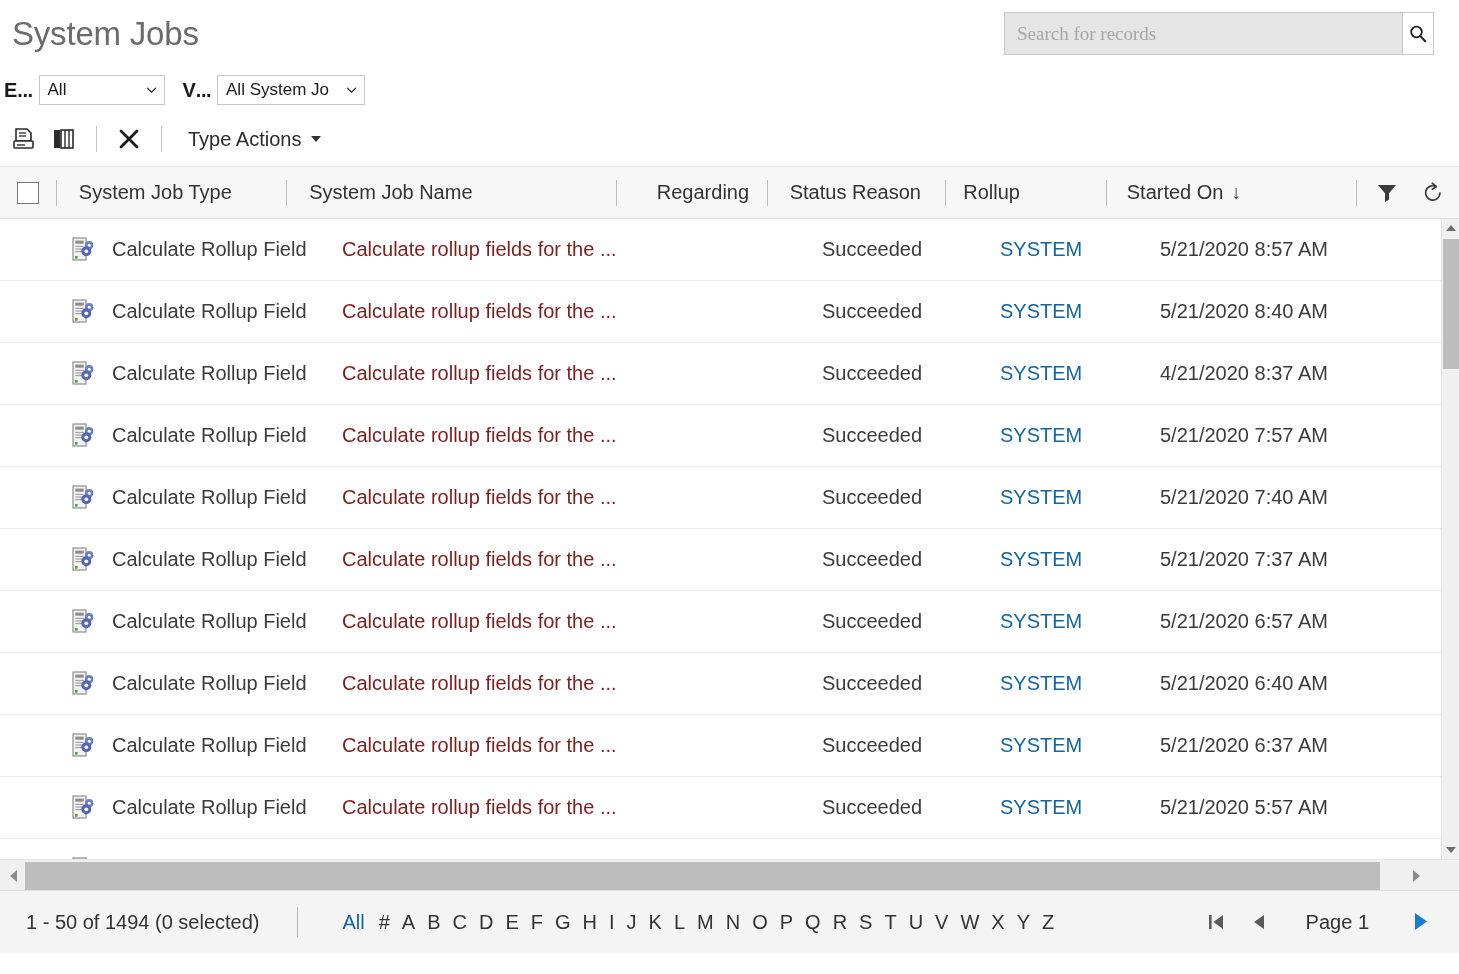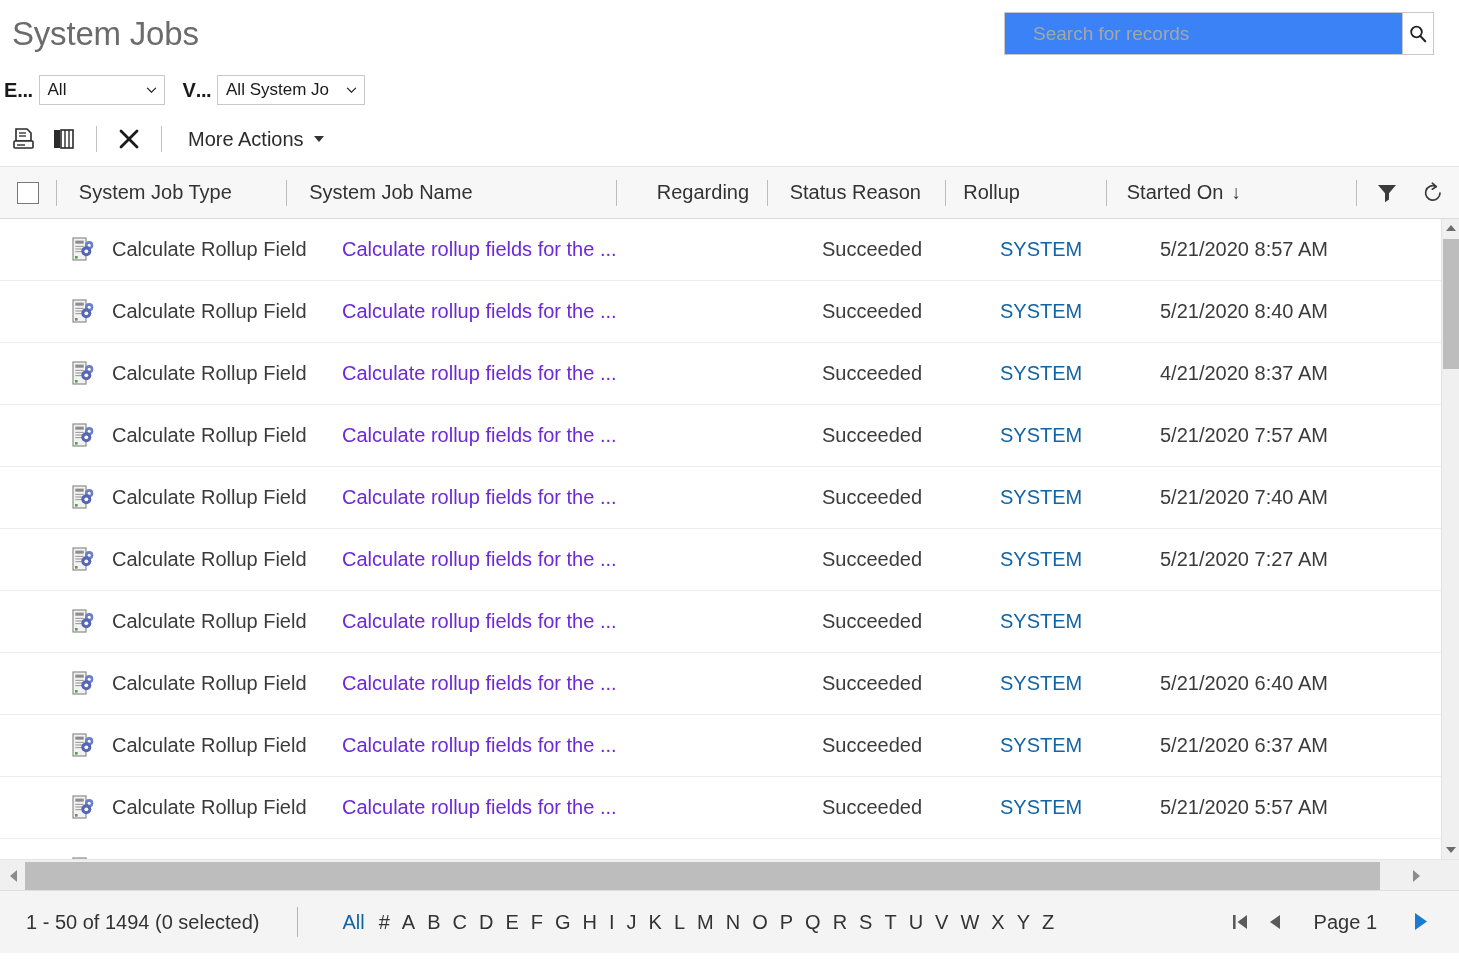--- a/index.html
+++ b/index.html
@@ -38,25 +38,25 @@
     right: 25px; top: 12px;
     display: flex;
     align-items: stretch;
     height: 43px;
   }
   .search-input {
     width: 398px;
     height: 43px;
     border: 1px solid #c8c8c8;
     border-right: none;
-    padding: 0 28px;
+    padding: 0 12px;
     font-size: 19px;
-    font-family: Liberation Sans, sans-serif;
+    font-family: Liberation Serif, serif;
     color: #333;
-    background: #3b82f6;
+    background: #e5e5e5;
     outline: none;
   }
   .search-input::placeholder { color: #a6a6a6; }
   .search-btn {
     width: 32px;
     height: 43px;
     border: 1px solid #c8c8c8;
     background: #ffffff;
     display: flex;
     align-items: center;
@@ -221,21 +221,21 @@
   }
   .cell {
     display: flex;
     align-items: center;
     height: 62px;
     font-size: 20px;
     color: #3b3b3b;
     white-space: nowrap;
     overflow: hidden;
   }
-  .cell.link { color: #6d28d9; cursor: pointer; }
+  .cell.link { color: #7f1d1d; cursor: pointer; }
   .cell.owner { color: #1264a3; cursor: pointer; }
 
   
   .c-chk   { width: 56px; justify-content: center; }
   .c-icon  { width: 56px; justify-content: center; }
   .c-type  { width: 230px; }
   .c-name  { width: 330px; }
   .c-reg   { width: 150px; }
   .c-stat  { width: 178px; }
   .c-own   { width: 160px; }
@@ -346,21 +346,21 @@
     cursor: pointer;
     padding: 0 6px;
     white-space: nowrap;
   }
   .alpha span.all { color: #1264a3; padding-right: 8px; }
   .pager {
     margin-left: auto;
     display: flex;
     align-items: center;
     padding-right: 26px;
-    gap: 8px;
+    gap: 16px;
   }
   .pg-btn {
     width: 26px; height: 30px;
     display: flex; align-items: center; justify-content: center;
     cursor: pointer;
   }
   .page-label {
     font-size: 20px;
     color: #333;
     margin: 0 22px 0 18px;
@@ -438,21 +438,21 @@
     <div class="cmd-icon">
       <svg width="26" height="26" viewBox="0 0 26 26">
         <line x1="5" y1="5" x2="21" y2="21" stroke="#1a1a1a" stroke-width="2.8" stroke-linecap="round"></line>
         <line x1="21" y1="5" x2="5" y2="21" stroke="#1a1a1a" stroke-width="2.8" stroke-linecap="round"></line>
       </svg>
     </div>
 
     <div class="cmd-sep"></div>
 
     <div class="more-actions">
-      <span>More Actions</span>
+      <span>Type Actions</span>
       <span class="caret-down"></span>
     </div>
   </div>
 
   <div class="grid-head">
     <div class="gh-cell c-chk">
       <div class="chk"></div>
     </div>
     <div class="gh-divider"></div>
     <div class="gh-cell c-type" style="padding-left:22px;">
@@ -627,43 +627,44 @@
       <circle cx="18.2" cy="9.2" r="1.5" fill="#ffffff"></circle>
       <circle cx="15.3" cy="15.3" r="5" fill="#5566b5"></circle>
       <circle cx="15.3" cy="15.3" r="1.9" fill="#ffffff"></circle>
     </svg>
           </div>
           <div class="cell c-type">Calculate Rollup Field</div>
           <div class="cell c-name link">Calculate rollup fields for the ...</div>
           <div class="cell c-reg"></div>
           <div class="cell c-stat">Succeeded</div>
           <div class="cell c-own owner">SYSTEM</div>
-          <div class="cell c-start">5/21/2020 7:27 AM</div>
-        </div>
-        <div class="row">
-          <div class="cell c-chk"></div>
-          <div class="cell c-icon">
-    <svg class="job-icon" viewBox="0 0 26 28">
-      <rect x="2" y="2" width="13" height="22" fill="#f2f2f2" stroke="#8d8d8d" stroke-width="1.2"></rect>
-      <rect x="4.3" y="4.6" width="8.4" height="3.1" fill="#8d8d8d"></rect>
-      <line x1="4.3" y1="10.4" x2="12.7" y2="10.4" stroke="#9b9b9b" stroke-width="1.1"></line>
-      <line x1="4.3" y1="13" x2="12.7" y2="13" stroke="#9b9b9b" stroke-width="1.1"></line>
-      <line x1="4.3" y1="15.6" x2="12.7" y2="15.6" stroke="#9b9b9b" stroke-width="1.1"></line>
-      <rect x="4" y="20" width="2.6" height="2.6" fill="#5a9c4a"></rect>
-      <circle cx="18.2" cy="9.2" r="4.1" fill="#6b7fc7"></circle>
-      <circle cx="18.2" cy="9.2" r="1.5" fill="#ffffff"></circle>
-      <circle cx="15.3" cy="15.3" r="5" fill="#5566b5"></circle>
-      <circle cx="15.3" cy="15.3" r="1.9" fill="#ffffff"></circle>
-    </svg>
-          </div>
-          <div class="cell c-type">Calculate Rollup Field</div>
-          <div class="cell c-name link">Calculate rollup fields for the ...</div>
-          <div class="cell c-reg"></div>
-          <div class="cell c-stat">Succeeded</div>
-          <div class="cell c-own owner">SYSTEM</div>
+          <div class="cell c-start">5/21/2020 7:37 AM</div>
+        </div>
+        <div class="row">
+          <div class="cell c-chk"></div>
+          <div class="cell c-icon">
+    <svg class="job-icon" viewBox="0 0 26 28">
+      <rect x="2" y="2" width="13" height="22" fill="#f2f2f2" stroke="#8d8d8d" stroke-width="1.2"></rect>
+      <rect x="4.3" y="4.6" width="8.4" height="3.1" fill="#8d8d8d"></rect>
+      <line x1="4.3" y1="10.4" x2="12.7" y2="10.4" stroke="#9b9b9b" stroke-width="1.1"></line>
+      <line x1="4.3" y1="13" x2="12.7" y2="13" stroke="#9b9b9b" stroke-width="1.1"></line>
+      <line x1="4.3" y1="15.6" x2="12.7" y2="15.6" stroke="#9b9b9b" stroke-width="1.1"></line>
+      <rect x="4" y="20" width="2.6" height="2.6" fill="#5a9c4a"></rect>
+      <circle cx="18.2" cy="9.2" r="4.1" fill="#6b7fc7"></circle>
+      <circle cx="18.2" cy="9.2" r="1.5" fill="#ffffff"></circle>
+      <circle cx="15.3" cy="15.3" r="5" fill="#5566b5"></circle>
+      <circle cx="15.3" cy="15.3" r="1.9" fill="#ffffff"></circle>
+    </svg>
+          </div>
+          <div class="cell c-type">Calculate Rollup Field</div>
+          <div class="cell c-name link">Calculate rollup fields for the ...</div>
+          <div class="cell c-reg"></div>
+          <div class="cell c-stat">Succeeded</div>
+          <div class="cell c-own owner">SYSTEM</div>
+          <div class="cell c-start">5/21/2020 6:57 AM</div>
         </div>
         <div class="row">
           <div class="cell c-chk"></div>
           <div class="cell c-icon">
     <svg class="job-icon" viewBox="0 0 26 28">
       <rect x="2" y="2" width="13" height="22" fill="#f2f2f2" stroke="#8d8d8d" stroke-width="1.2"></rect>
       <rect x="4.3" y="4.6" width="8.4" height="3.1" fill="#8d8d8d"></rect>
       <line x1="4.3" y1="10.4" x2="12.7" y2="10.4" stroke="#9b9b9b" stroke-width="1.1"></line>
       <line x1="4.3" y1="13" x2="12.7" y2="13" stroke="#9b9b9b" stroke-width="1.1"></line>
       <line x1="4.3" y1="15.6" x2="12.7" y2="15.6" stroke="#9b9b9b" stroke-width="1.1"></line>

